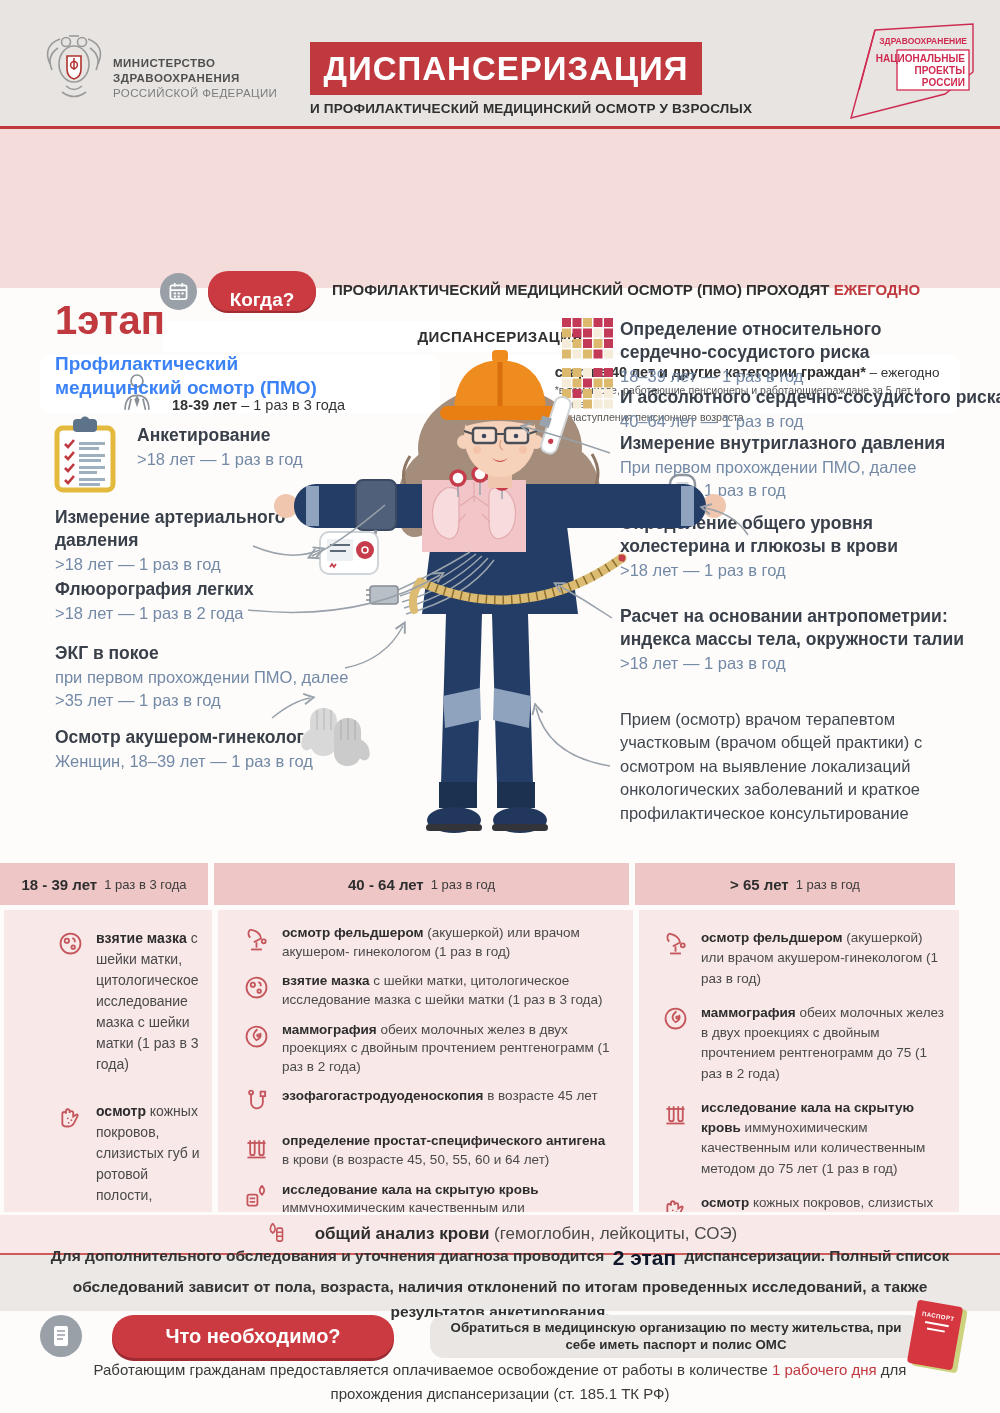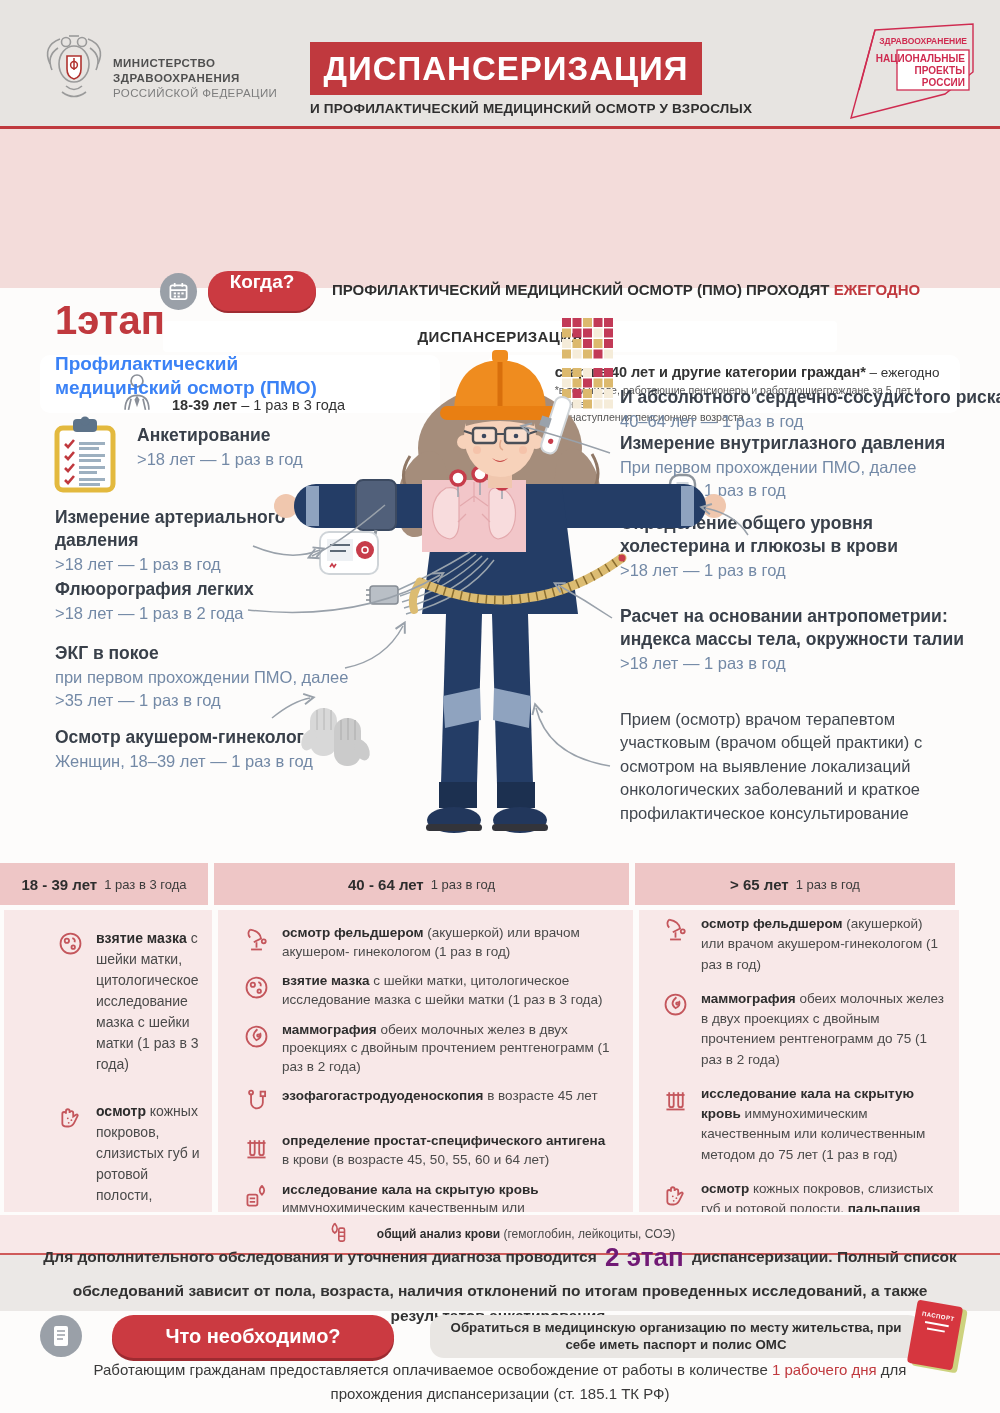--- a/index.html
+++ b/index.html
@@ -15,21 +15,21 @@
   .title-banner{position:absolute;left:310px;top:42px;width:392px;height:53px;background:#c0393e;
                 display:flex;align-items:center;justify-content:center}
   .title-banner span{color:#fff;font-weight:bold;font-size:33px;letter-spacing:1px}
   .hdr-sub{position:absolute;left:310px;top:101px;font-size:13.5px;font-weight:bold;color:#2f2f2f;letter-spacing:.2px}
 
   
   .when{position:absolute;left:0;top:129px;width:1000px;height:159px;background:#f3dcda}
   .cal-circle{position:absolute;left:160px;top:144px;width:37px;height:37px;border-radius:50%;
               background:#9aa0a8;display:flex;align-items:center;justify-content:center}
   .when-pill{position:absolute;left:208px;top:142px;width:108px;height:40px;border-radius:20px;
-             background:#cb3a41;box-shadow:0 2px 0 #9e2b31;display:flex;align-items:flex-start;justify-content:center;
+             background:#cb3a41;box-shadow:0 2px 0 #9e2b31;display:flex;align-items:flex-end;justify-content:center;
              color:#fff;font-weight:bold;font-size:19px}
   .when-line{position:absolute;left:332px;top:152px;font-size:15px;font-weight:bold;color:#2f2f2f}
   .when-line .red{color:#c0393e}
   .disp-bar{position:absolute;left:163px;top:192px;width:674px;height:31px;background:#fff;border-radius:4px;
             display:flex;align-items:center;justify-content:center;font-size:15px;font-weight:bold;color:#2f2f2f;letter-spacing:.4px}
   .card{position:absolute;top:226px;background:#fff;border-radius:10px;display:flex;align-items:flex-end}
   .card1{left:40px;width:400px;height:58px;padding-left:80px;box-sizing:border-box}
   .card2{left:487px;width:473px;height:58px;padding:8px 10px 8px 18px;box-sizing:border-box;align-items:flex-start}
   .card-txt{font-size:14.5px;color:#333;margin-left:18px}
   .card-txt .b{font-weight:bold}
@@ -47,40 +47,40 @@
   
   .tbl-head{position:absolute;left:0;top:863px;width:1000px;height:42px;display:flex;gap:6px}
   .tbl-head .cell{background:#eec6c6;display:flex;align-items:center;justify-content:center;gap:7px}
   .tbl-head .hb{font-weight:bold;font-size:15px;color:#2e2e2e}
   .tbl-head .hr{font-size:13px;color:#3c3c3c}
   .tbl-body{position:absolute;left:4px;top:910px;width:1000px;height:302px;display:flex;gap:6px}
   .tbl-body .col{background:#f8e8e8;box-sizing:border-box}
   .w1{width:208px}.w2{width:415px}.w3{width:320px}
   .col1{padding:18px 12px 0 52px}
   .col2{padding:14px 18px 0 24px}
-  .col3{padding:4px 14px 0 22px}
+  .col3{padding:18px 14px 0 22px}
   .exam{display:flex;margin-bottom:11px}
   .col1 .exam{margin-bottom:26px}
   .col3 .exam{margin-bottom:14px}
   .exam-ic{flex:0 0 40px;padding-top:1px}
   .exam-ic svg{width:29px;height:29px}
   .exam-tx{font-size:13.5px;line-height:1.38;color:#4a4a4a}
   .col1 .exam-tx{font-size:14px;line-height:1.5}
   .col3 .exam-tx{line-height:1.5}
   .exam-tx .b{font-weight:bold;color:#2d2d2d}
   .tbl-foot{position:absolute;left:0;top:1212px;width:1000px;height:41px;background:#f8e8e8;border-top:3px solid #fdfcfb;
             box-sizing:border-box;display:flex;align-items:center;justify-content:center;gap:12px}
   .tbl-foot svg{width:26px;height:26px}
-  .tbl-foot .exam-tx{font-size:12px}
+  .tbl-foot .exam-tx{font-size:17px}
 
   
   .stage2{position:absolute;left:0;top:1253px;width:1000px;height:58px;background:#ebe8e6;border-top:2px solid #cf5a5a;
           box-sizing:border-box;display:flex;align-items:center;justify-content:center}
   .stage2 p{margin:0;width:935px;text-align:center;font-size:15.5px;font-weight:bold;color:#333;line-height:1.6}
-  .stage2 .big{font-size:26px;color:#701a75;vertical-align:-4px;padding:0 4px}
+  .stage2 .big{font-size:21px;color:#0f172a;vertical-align:-4px;padding:0 4px}
 
   
   .doc-circle{position:absolute;left:40px;top:1315px;width:42px;height:42px;border-radius:50%;background:#9aa0a8;
               display:flex;align-items:center;justify-content:center}
   .need-pill{position:absolute;left:112px;top:1315px;width:282px;height:43px;border-radius:22px;background:#cb3a41;
              box-shadow:0 3px 0 #9e2b31;display:flex;align-items:center;justify-content:center;
              color:#fff;font-weight:bold;font-size:20px}
   .need-box{position:absolute;left:430px;top:1315px;width:492px;height:43px;border-radius:14px;background:#e9e6e3;
             box-sizing:border-box;display:flex;align-items:center;justify-content:center;padding:4px 14px;
             font-size:13.3px;font-weight:bold;color:#2f2f2f;text-align:center;line-height:1.25}
@@ -290,20 +290,24 @@
 
   <svg class="abs" style="left:668px;top:473px" width="30" height="50" viewBox="0 0 30 50">
     <rect x="2" y="2" width="25" height="37" rx="9" fill="#fff" stroke="#8d949c" stroke-width="2.4"></rect>
     <rect x="8.5" y="9" width="12" height="9" fill="#d4d9de"></rect>
     <path d="M12 13.5 h5 M14.5 11 v5" stroke="#8d949c" stroke-width="1.4"></path>
     <circle cx="14.5" cy="26" r="2.2" fill="#8d949c"></circle>
     <rect x="12.5" y="38" width="4" height="6" fill="#8d949c"></rect>
     <path d="M14.5 45 q3 3 0 5 q-3 -2 0 -5" fill="#c73c4a"></path>
   </svg>
 
+  <div class="abs" style="left:620px;top:318px;width:290px">
+    <div class="s1t">Определение относительного сердечно-сосудистого риска</div>
+    <div class="s1a">18–39 лет — 1 раз в год</div>
+  </div>
   <div class="abs" style="left:620px;top:386px;width:390px">
     <div class="s1t">И абсолютного сердечно-сосудистого риска</div>
     <div class="s1a">40–64 лет — 1 раз в год</div>
   </div>
   <div class="abs" style="left:620px;top:432px;width:380px">
     <div class="s1t">Измерение внутриглазного давления</div>
     <div class="s1a">При первом прохождении ПМО, далее</div>
     <div class="s1a">&gt;40 лет — 1 раз в год</div>
   </div>
   <div class="abs" style="left:620px;top:512px;width:300px">

